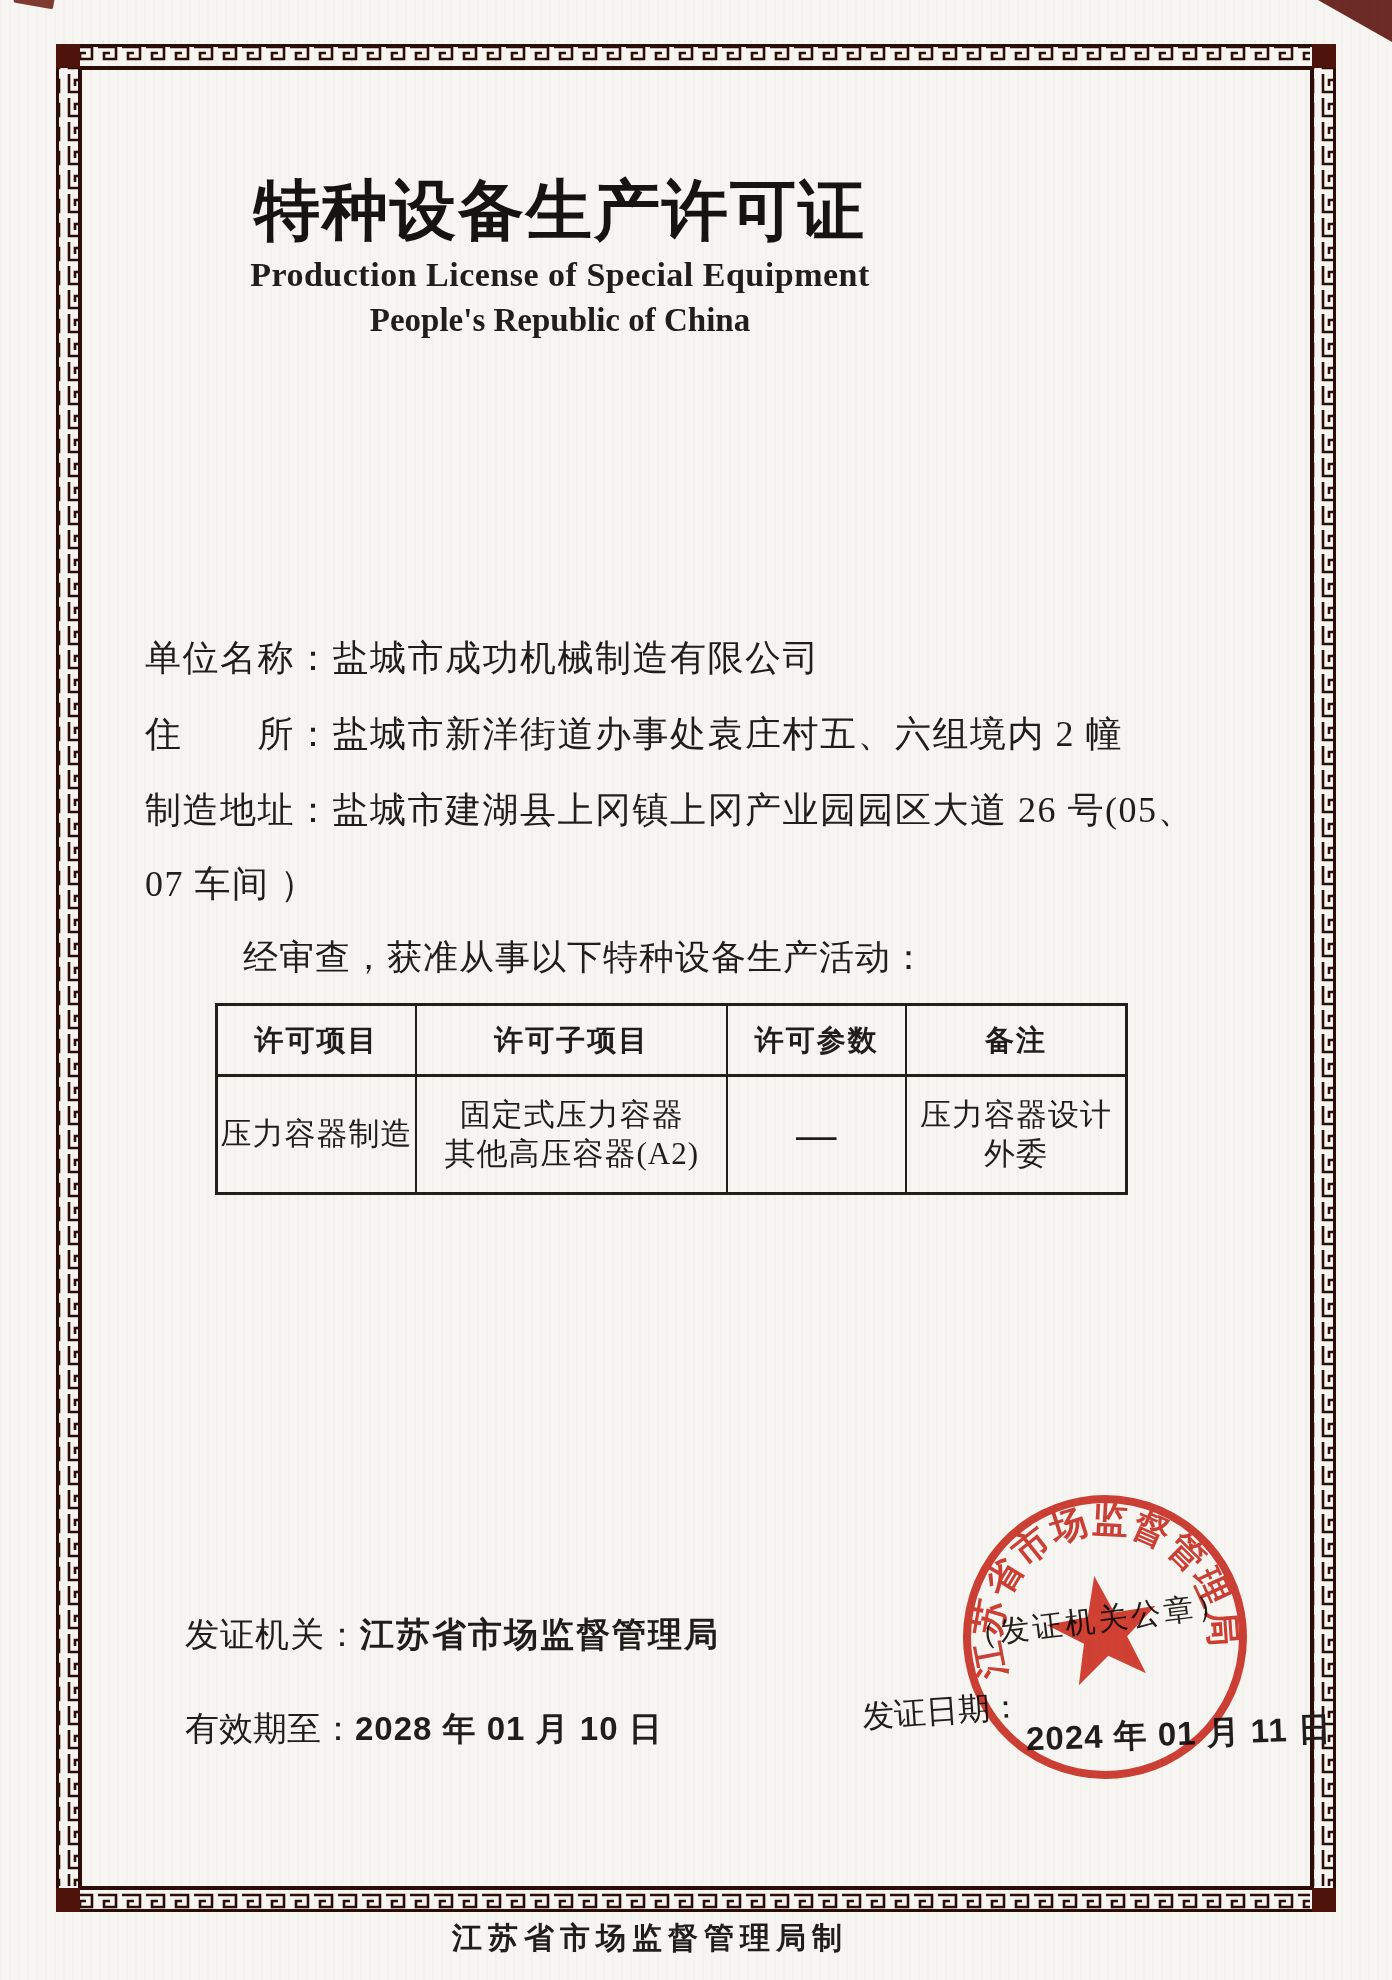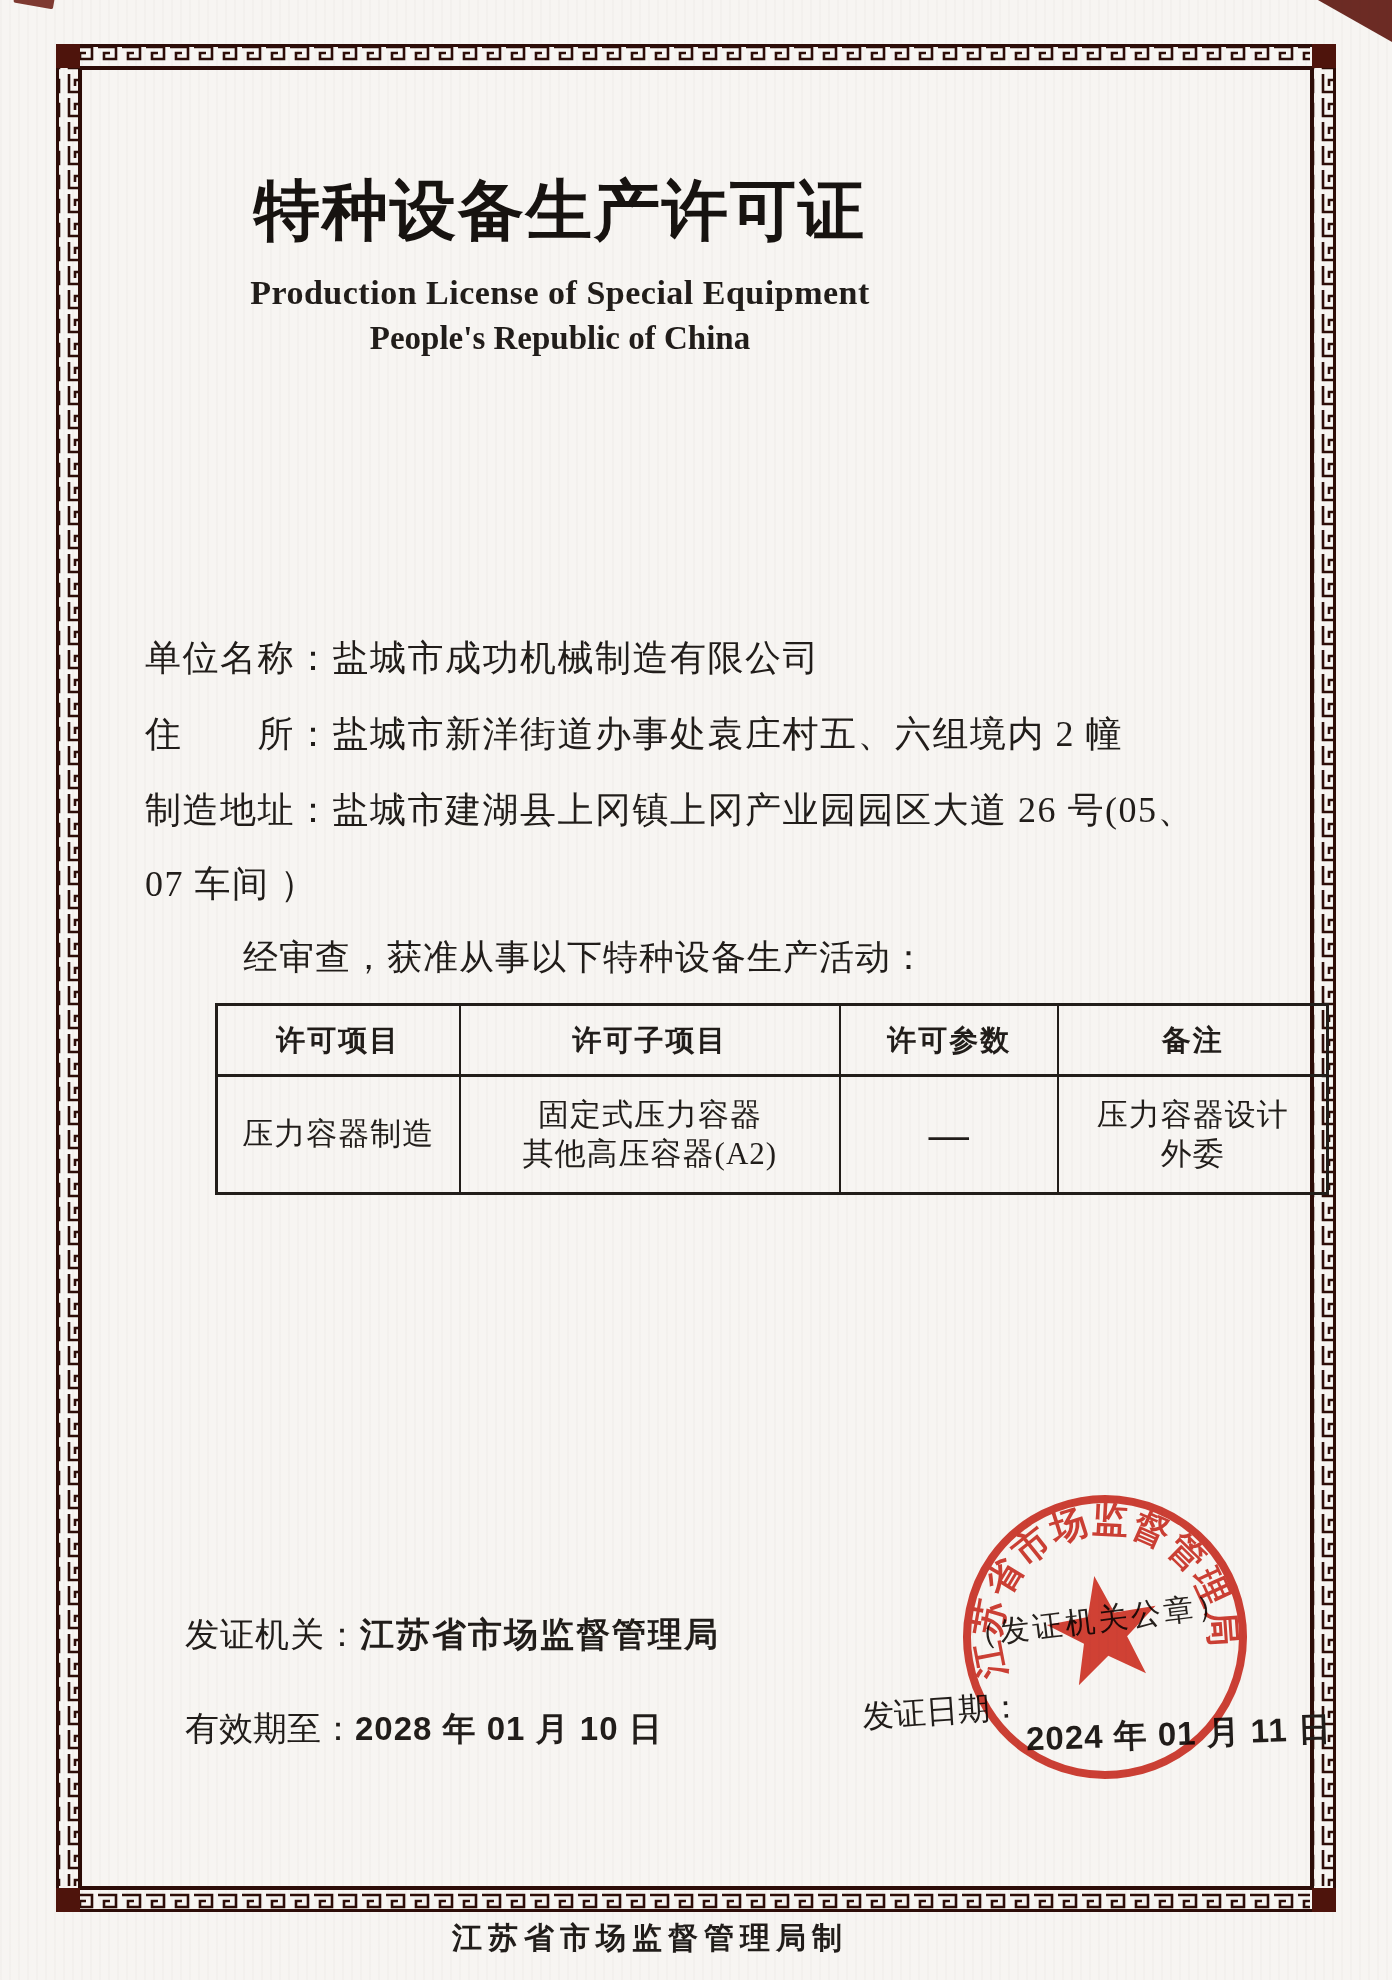--- a/index.html
+++ b/index.html
@@ -14,35 +14,35 @@
     color:#211d1a;
   }
   .abs{position:absolute;white-space:nowrap;}
   
   .corner-tl{left:14px;top:-5px;width:40px;height:11px;background:#69190f;transform:rotate(10deg);opacity:.85;border-radius:2px;}
   .corner-tr{right:0;top:0;width:95px;height:42px;background:#5c150d;clip-path:polygon(100% 0,100% 100%,22% 0);opacity:.9;}
   
   .title-block{left:0;top:150px;width:1120px;text-align:center;}
   .t-cn1{font-size:58px;font-weight:bold;letter-spacing:7px;color:#171310;}
   .t-cn2{font-size:66px;font-weight:bold;letter-spacing:2px;margin-top:16px;color:#171310;}
-  .t-en1{font-size:34px;font-weight:bold;margin-top:18px;letter-spacing:.5px;}
+  .t-en1{font-size:34px;font-weight:bold;letter-spacing:.5px;}
   .t-en2{font-size:33px;font-weight:bold;margin-top:8px;}
   
   .license-no{top:540px;right:227px;font-size:34px;letter-spacing:1px;}
   .license-no .num{font-family:"Liberation Serif","DejaVu Serif",serif;letter-spacing:2px;}
   
   .info-line{left:145px;font-size:36px;letter-spacing:1.5px;}
   .info-unit{top:634px;}
   .info-res{top:710px;}
   .info-mfg1{top:786px;}
   .info-mfg2{top:860px;}
   .approval{left:243px;top:934px;font-size:35px;letter-spacing:1px;}
   
   .lic-table{
-    left:215px;top:1003px;width:1114px;height:192px;
+    left:215px;top:1003px;width:913px;height:192px;
     border:3px solid #221e1a;box-sizing:border-box;
     display:grid;
     grid-template-columns:215fr 340fr 195fr 240fr;
     grid-template-rows:71px 115px;
   }
   .cell{
     display:flex;flex-direction:column;align-items:center;justify-content:center;
     border-left:2px solid #221e1a;box-sizing:border-box;line-height:1.25;
   }
   .cell.first{border-left:none;}

